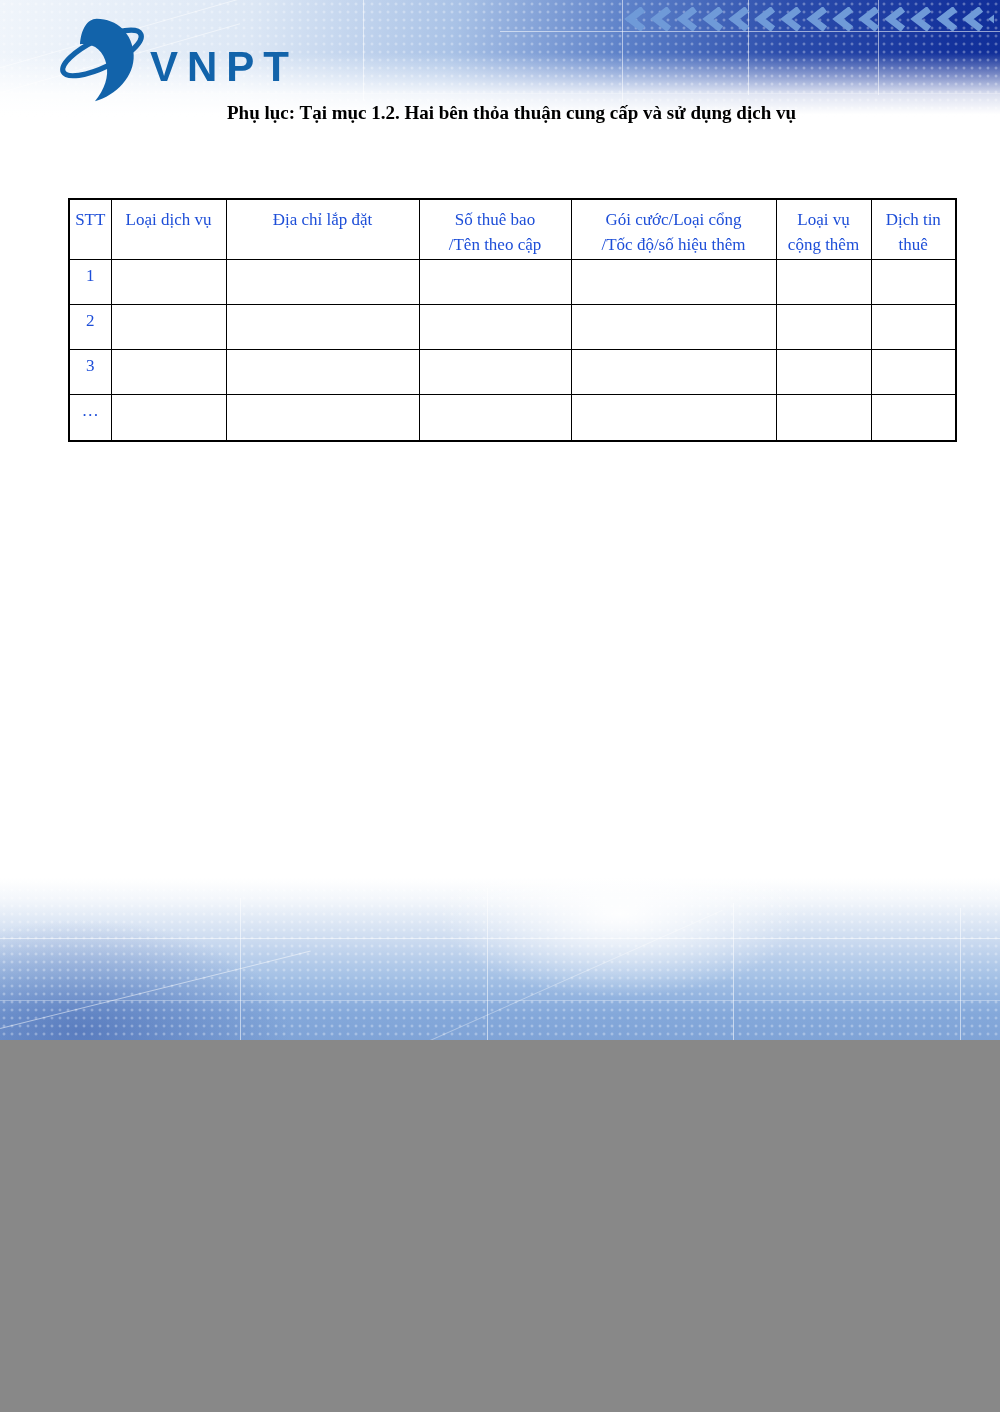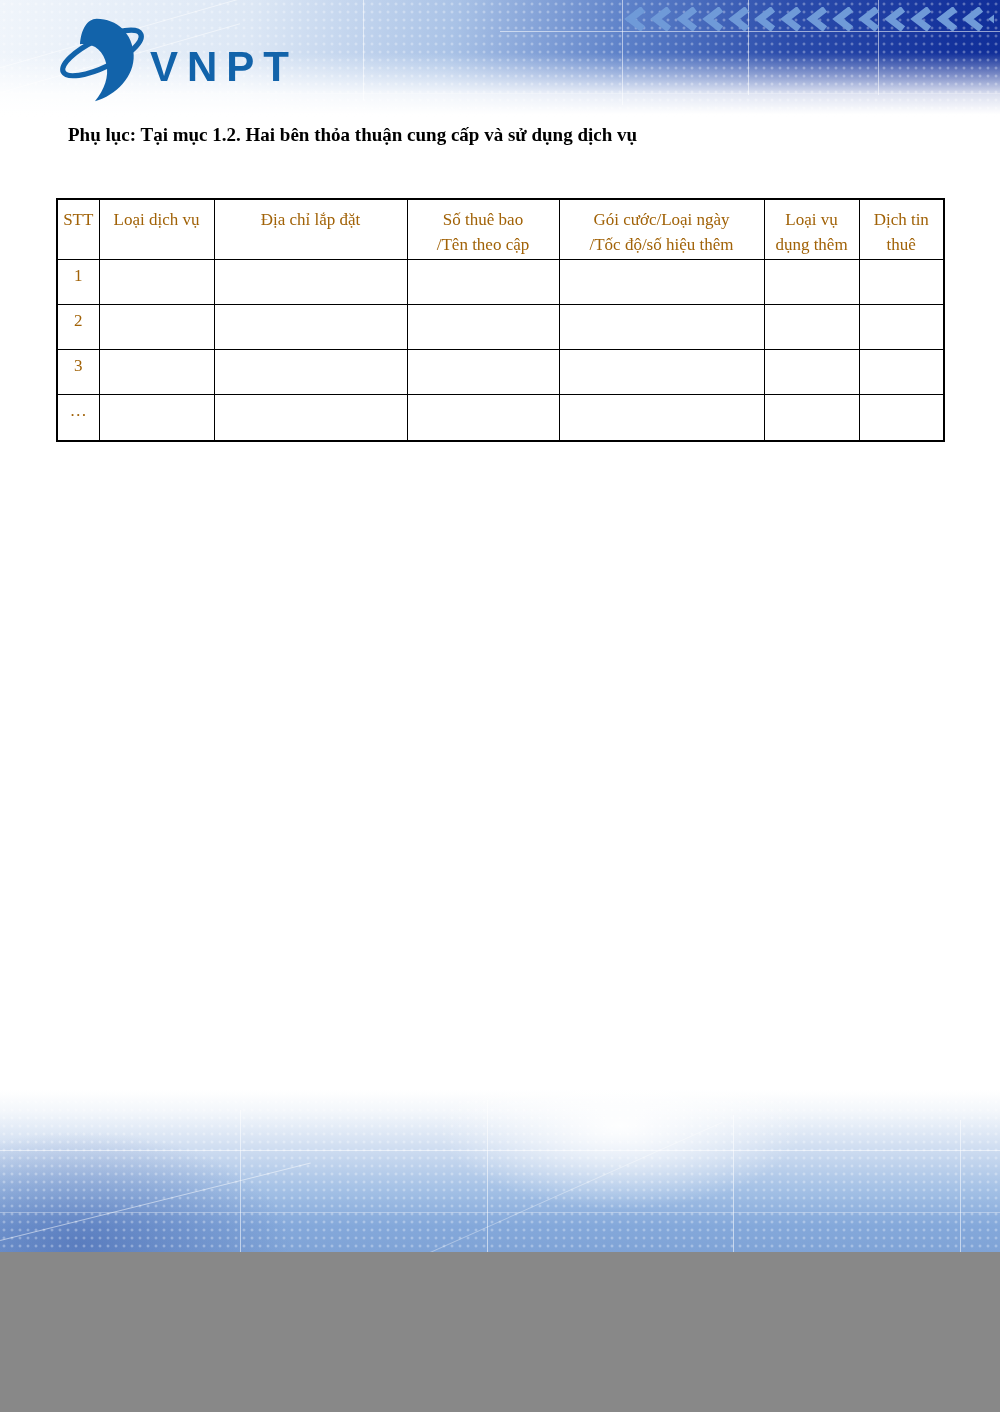--- a/index.html
+++ b/index.html
@@ -1,18 +1,18 @@
 <!DOCTYPE html>
 <html><head>
 <meta charset="utf-8">
 <style>
   * { margin:0; padding:0; box-sizing:border-box; }
   html,body { background:#888; }
   .page {
-    position:relative; width:1000px; height:1252px; margin:0 auto;
+    position:relative; width:1000px; height:1040px; margin:0 auto;
     background:#ffffff; overflow:hidden;
     font-family:"Liberation Serif","DejaVu Serif",serif;
   }
 
   
   .header-band {
     position:absolute; top:0; left:0; width:1000px; height:118px; overflow:hidden;
     background:
       linear-gradient(to bottom, rgba(255,255,255,0) 45%, rgba(255,255,255,0.85) 80%, #ffffff 97%),
       linear-gradient(100deg, #f0f5fb 0%, #dce7f5 25%, #a9c2e6 45%, #5c80c8 62%, #2b4cab 78%, #14329c 94%, #102e98 100%);
@@ -31,29 +31,29 @@
   
   .logo { position:absolute; top:16px; left:56px; display:flex; align-items:center; }
   .logo-swirl { width:92px; height:88px; }
   .logo-text {
     font-family:"Liberation Sans","DejaVu Sans",sans-serif;
     font-weight:bold; font-size:42px; letter-spacing:9px;
     color:#1263aa; margin-left:2px; margin-top:14px;
   }
 
   
-  .doc-head { position:absolute; top:123px; left:68px; width:887px; }
+  .doc-head { position:absolute; top:101px; left:68px; width:887px; text-align:center; }
   .doc-title { font-weight:bold; font-size:19px; line-height:23px; color:#000; }
   .doc-subtitle { font-style:italic; font-size:18.5px; line-height:25px; margin-top:3px; color:#000; }
 
   
   .svc-table {
-    position:absolute; top:198px; left:56px;
+    position:absolute; top:198px; left:68px;
     border-collapse:collapse; table-layout:fixed; width:887px;
-    font-size:17px; color:#a16207;
+    font-size:17px; color:#1d4ed8;
   }
   .svc-table th, .svc-table td {
     border:1.5px solid #000; vertical-align:top; padding:6px 3px 0 3px;
     overflow:hidden;
   }
   .svc-table { border:2px solid #000; }
   .svc-table th { font-weight:normal; text-align:center; height:60px; line-height:25px; padding-top:7px; }
   .svc-table td { height:45px; }
   .svc-table tr.last td { height:47px; }
   .svc-table td.stt { text-align:center; }
@@ -127,26 +127,26 @@
           <span class="hl">Loại dịch vụ</span>
         </th>
         <th>
           <span class="hl">Địa chỉ lắp đặt</span>
         </th>
         <th>
           <span class="hl">Số thuê bao</span>
           <span class="hl">/Tên theo cập</span>
         </th>
         <th>
-          <span class="hl">Gói cước/Loại ngày</span>
+          <span class="hl">Gói cước/Loại cổng</span>
           <span class="hl">/Tốc độ/số hiệu thêm</span>
         </th>
         <th>
           <span class="hl">Loại vụ</span>
-          <span class="hl">dụng thêm</span>
+          <span class="hl">cộng thêm</span>
         </th>
         <th>
           <span class="hl">Dịch tin</span>
           <span class="hl">thuê</span>
         </th>
       </tr>
     </thead>
     <tbody>
       <tr>
         <td class="stt">1</td>

